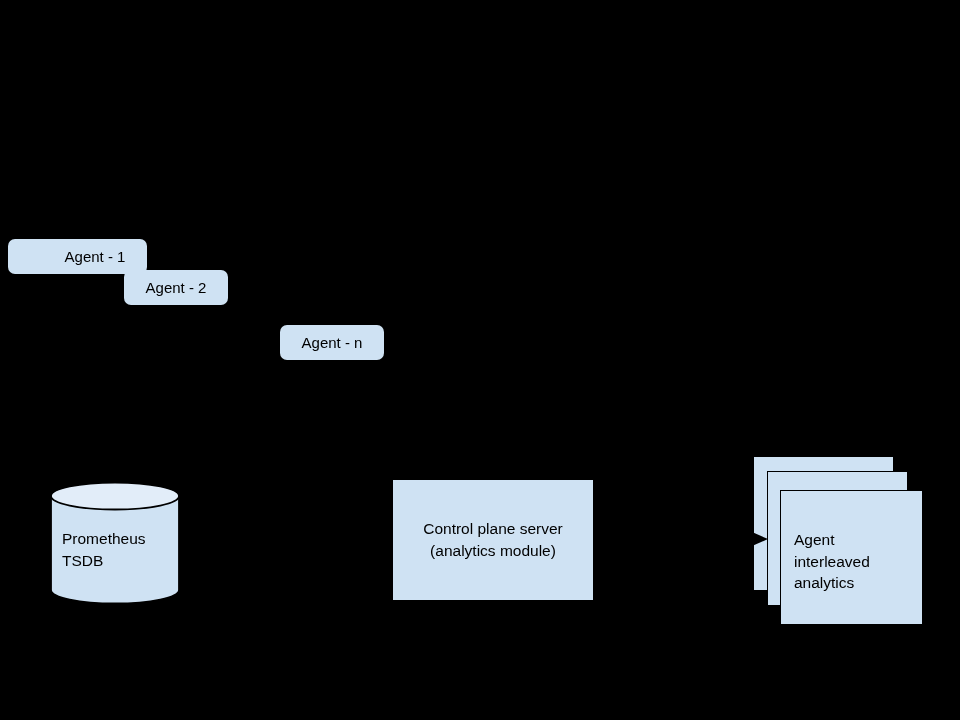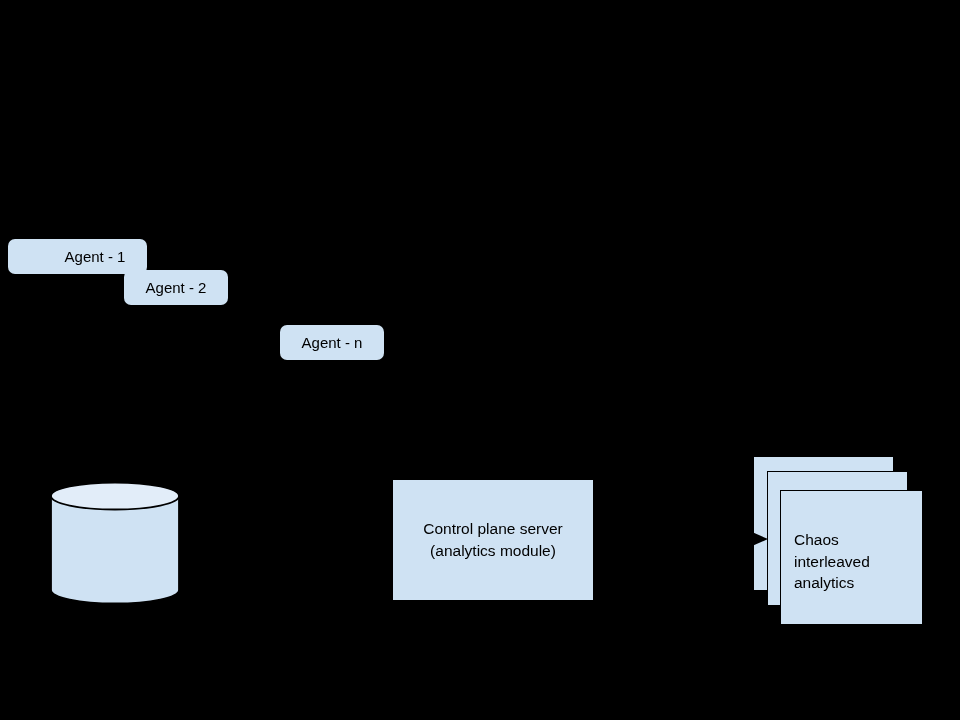--- a/index.html
+++ b/index.html
@@ -108,32 +108,36 @@
   </div>
   <div class="agent-chip agent-n">
     <span>Agent - n</span>
   </div>
 
   <div class="cylinder-wrap">
     <svg width="130" height="124" viewBox="0 0 130 124">
       <path d="M1 15 L1 109 A64 13.5 0 0 0 129 109 L129 15" fill="var(--node-fill, #cfe2f3)" stroke="var(--outline, #000000)" stroke-width="1.8"></path>
       <ellipse cx="65" cy="15" rx="64" ry="13.5" fill="var(--cylinder-top-fill, #e2edf9)" stroke="var(--outline, #000000)" stroke-width="1.8"></ellipse>
     </svg>
+    <div class="cylinder-label">
+      <div>Prometheus</div>
+      <div>TSDB</div>
+    </div>
   </div>
 
   <div class="server-box">
     <div>Control plane server</div>
     <div>(analytics module)</div>
   </div>
 
   <div class="dash-card dash-back"></div>
   <div class="dash-card dash-mid"></div>
   <div class="dash-card dash-front">
     <div class="dash-label">
-      <div>Chaos</div>
+      <div>Agent</div>
       <div>interleaved</div>
       <div>analytics</div>
     </div>
   </div>
 
   <div class="flow-arrowhead"></div>
 
 </div>
 
 </body></html>

